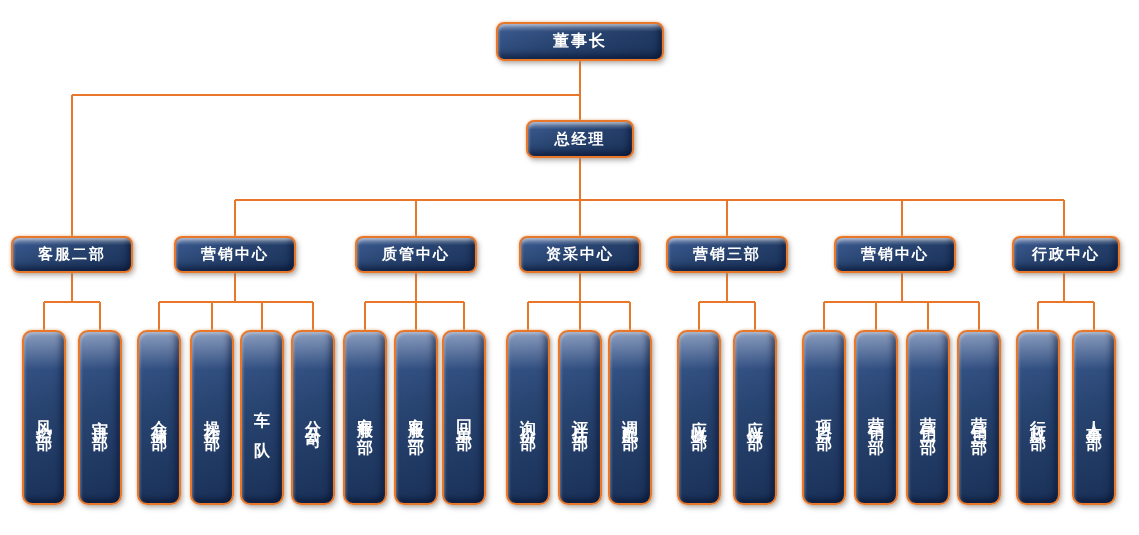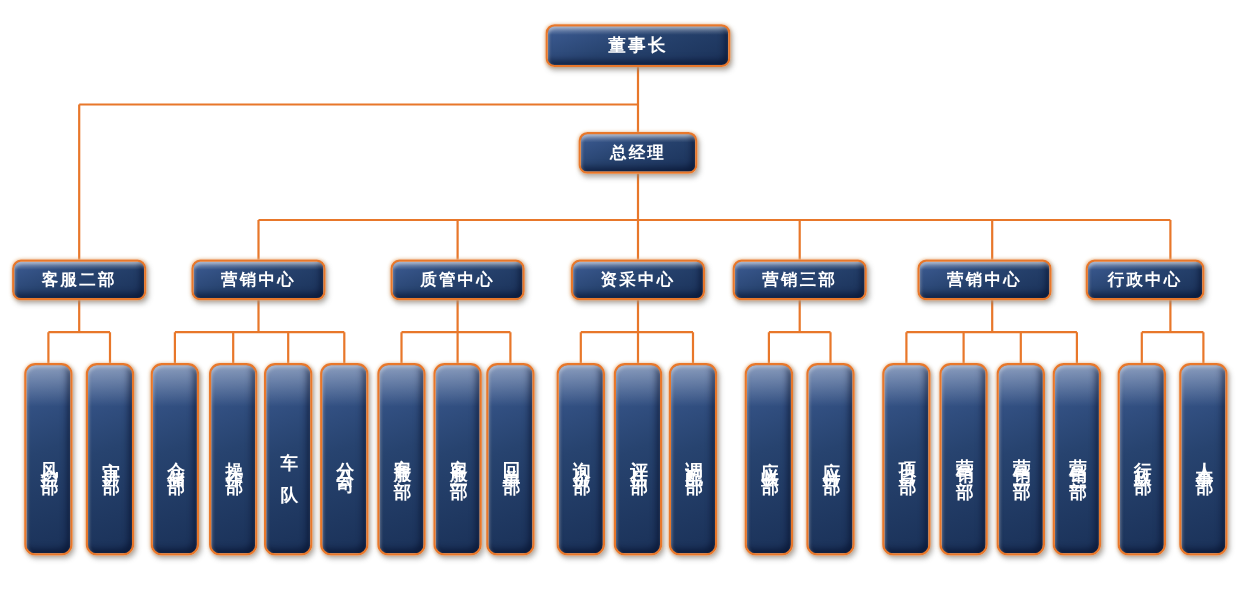--- a/index.html
+++ b/index.html
@@ -97,21 +97,21 @@
   </div>
   <div class="box h" style="left:519px;top:236px;width:122px;height:37px">
     <span class="lbl">资采中心</span>
   </div>
   <div class="box h" style="left:666px;top:236px;width:122px;height:37px">
     <span class="lbl">营销三部</span>
   </div>
   <div class="box h" style="left:834px;top:236px;width:122px;height:37px">
     <span class="lbl">营销中心</span>
   </div>
-  <div class="box h" style="left:987px;top:236px;width:108px;height:37px">
+  <div class="box h" style="left:1012px;top:236px;width:108px;height:37px">
     <span class="lbl">行政中心</span>
   </div>
 
   <div class="box v" style="left:22px;top:330px;width:44px;height:175px">
     <span class="vtext">风控部</span>
   </div>
   <div class="box v" style="left:78px;top:330px;width:44px;height:175px">
     <span class="vtext">审计部</span>
   </div>
 

